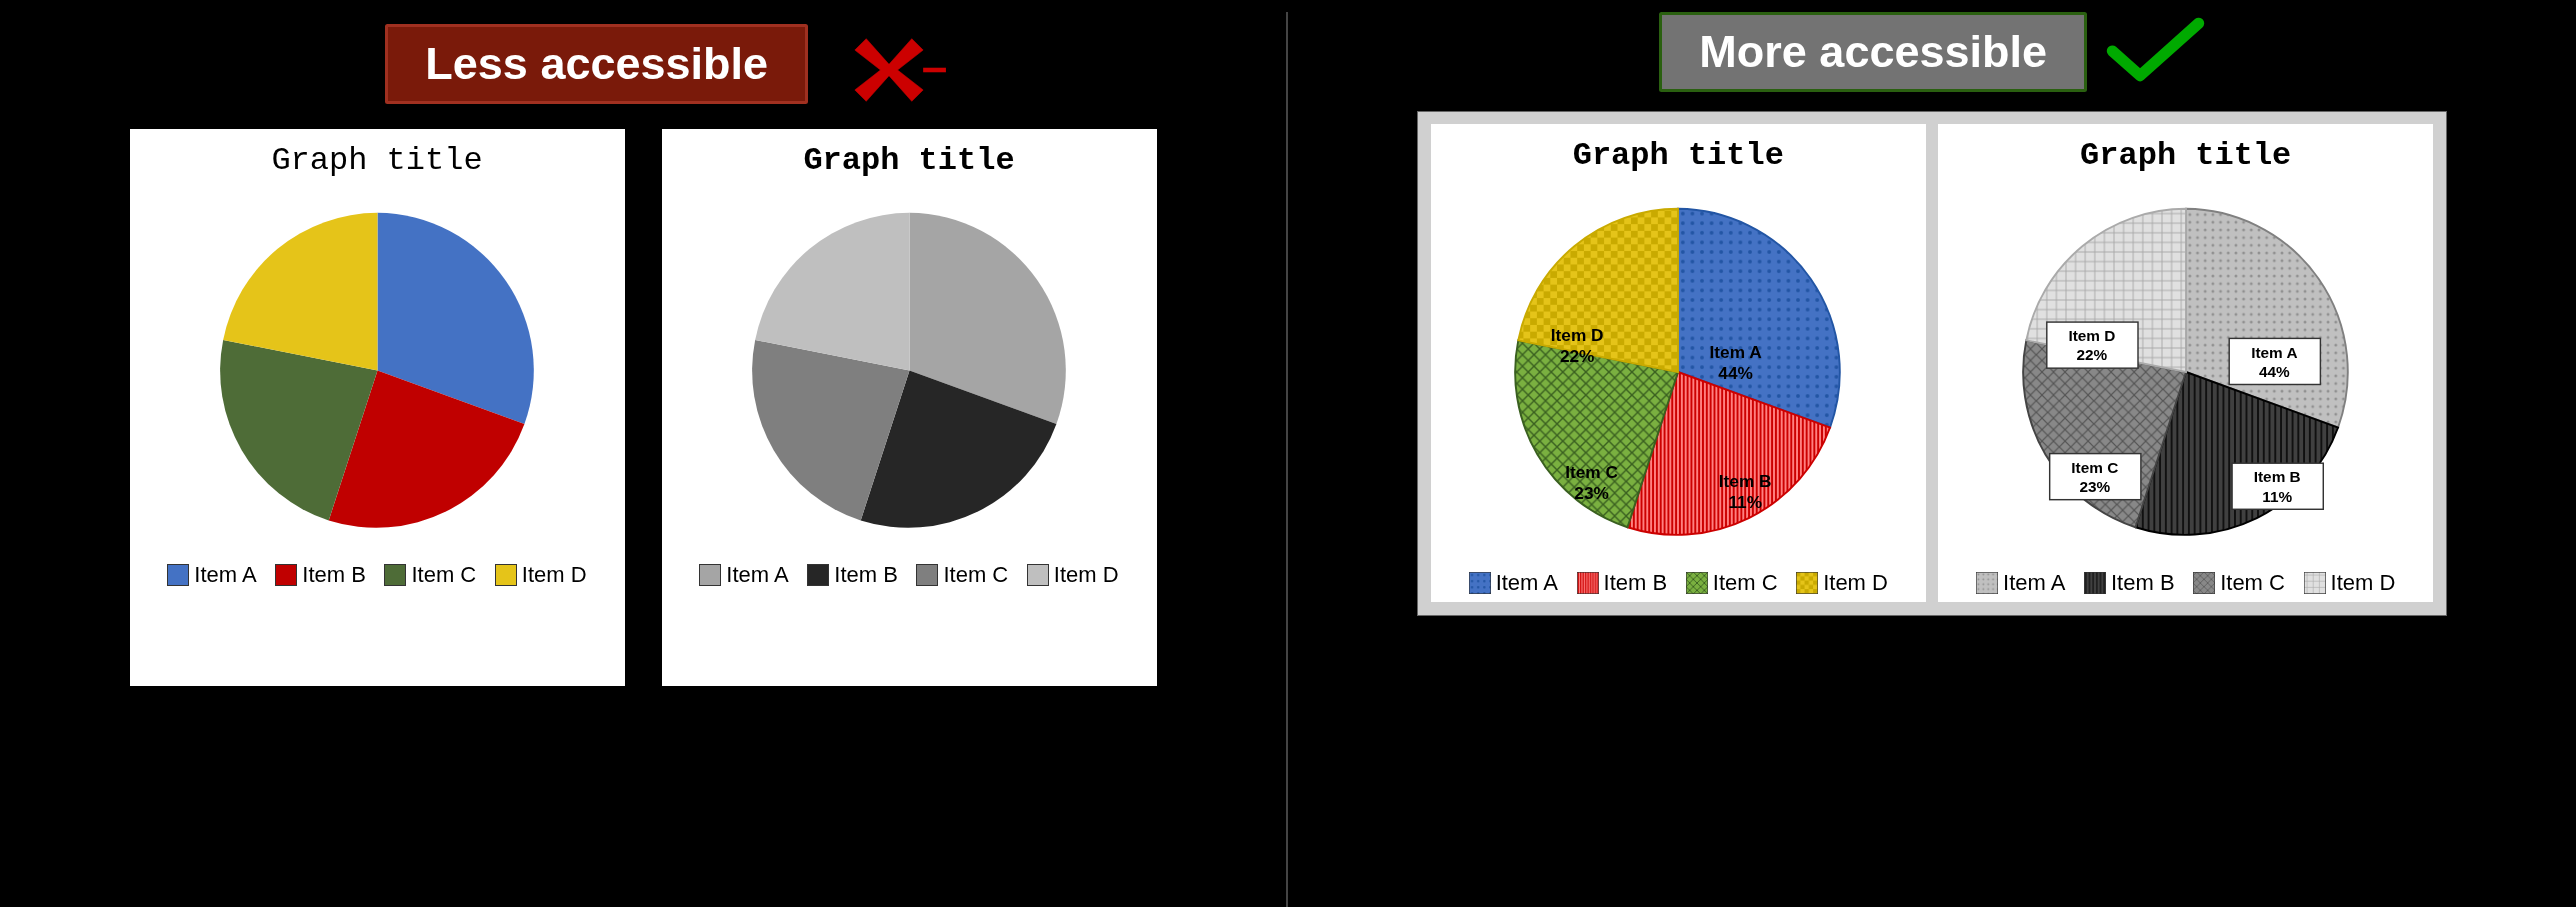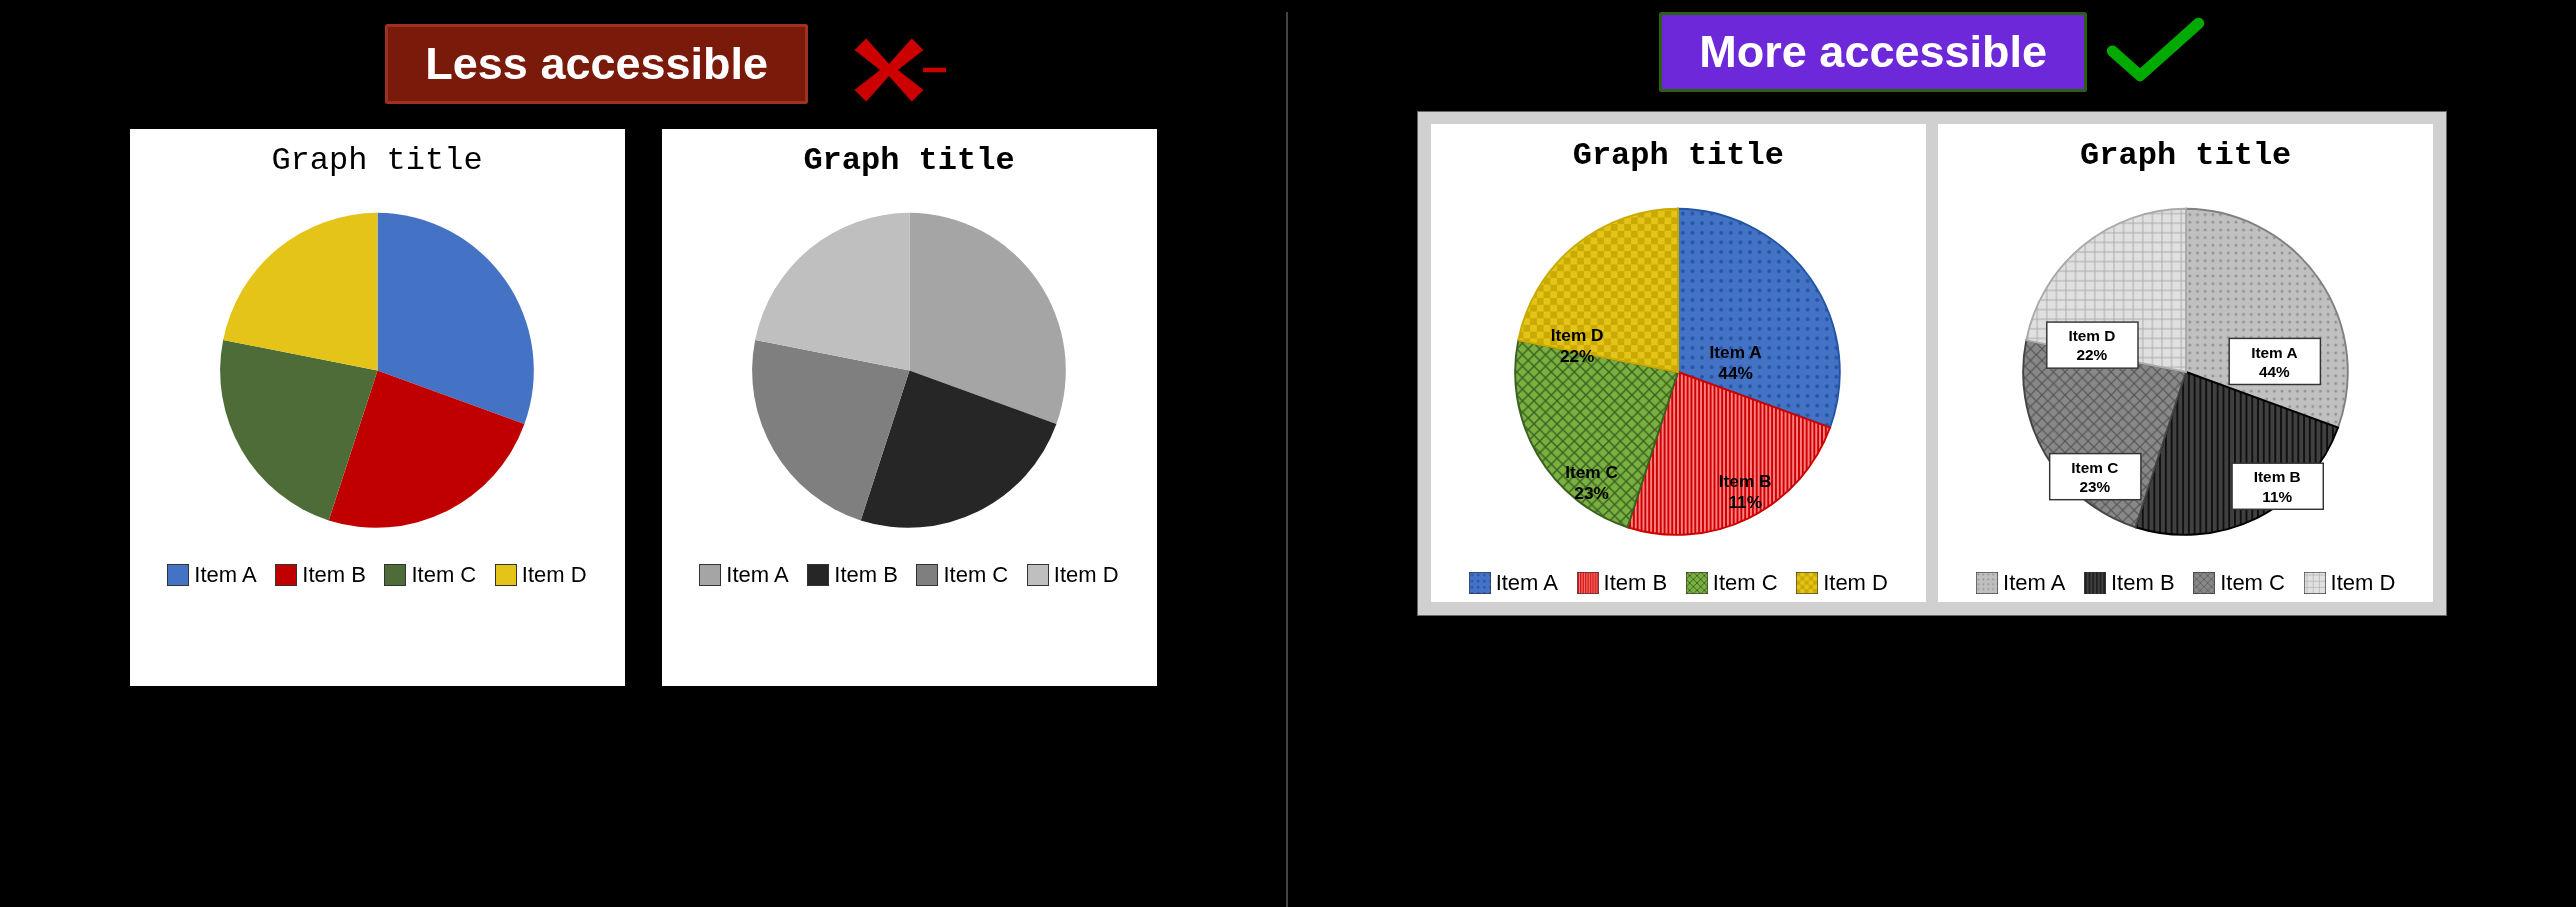--- a/index.html
+++ b/index.html
@@ -29,21 +29,21 @@
       align-items: center;
       margin-bottom: 18.6px;
     }
     .banner-box-red {
       background: #7a1a0a;
       border: 3.1px solid #a03020;
       padding: 11px 37px;
       border-radius: 2.5px;
     }
     .banner-box-green {
-      background: #6d28d9;
+      background: #737373;
       border: 3.1px solid #2a6010;
       padding: 11px 37px;
       border-radius: 2.5px;
     }
     .banner-text {
       font-size: 45px;
       font-weight: bold;
       color: #fff;
     }
     .x-mark {

